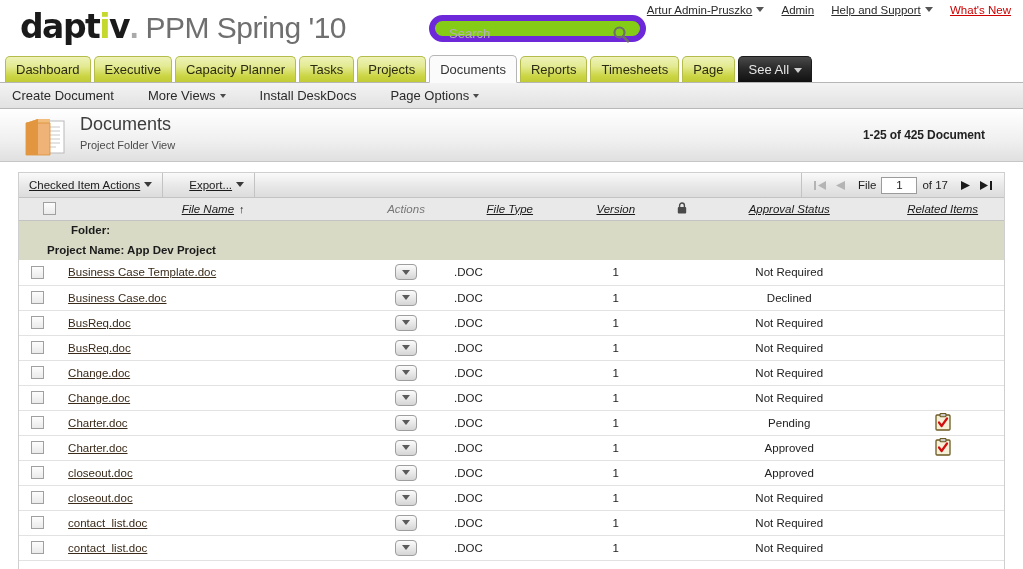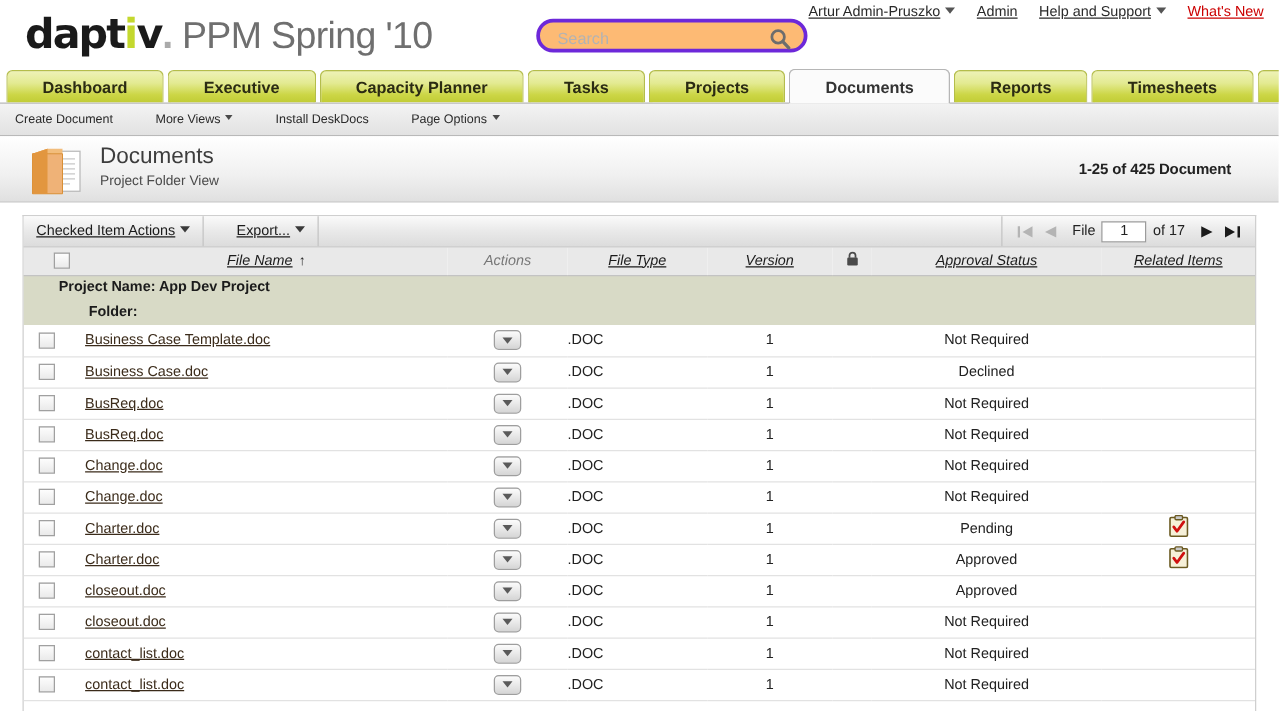--- a/index.html
+++ b/index.html
@@ -41,23 +41,23 @@
     font-weight: normal;
     letter-spacing: -0.5px;
     margin-left: 8px;
     font-size: 30px;
   }
 
   .searchbox {
     position: absolute;
     left: 429px; top: 15px;
     width: 217px; height: 27px;
-    border: 3px solid #6d28d9;
+    border: 6px solid #6d28d9;
     border-radius: 14px;
-    background: #fdba74;
+    background: #84cc16;
   }
   .searchbox input {
     position: absolute;
     left: 12px; top: 3px;
     width: 170px; height: 19px;
     border: none; outline: none;
     font-family: "Liberation Sans", sans-serif;
     font-size: 13px;
     color: #555;
     background: transparent;
@@ -101,31 +101,30 @@
   .navtabs {
     position: absolute;
     left: 5px; bottom: 0;
     display: flex;
     align-items: flex-end;
     height: 28px;
   }
   .tab {
     height: 26px;
     line-height: 25px;
-    padding: 0 28px;
+    padding: 0 10px;
     margin-right: 3px;
     font-size: 13px;
     color: #2b2b13;
     border-radius: 5px 5px 0 0;
     background: linear-gradient(to bottom, #eef2b7 0%, #e3ea92 38%, #ccd646 75%, #c1cc35 100%);
     border: 1px solid #b4bd4b;
     border-bottom: none;
     white-space: nowrap;
     cursor: pointer;
-    font-weight: bold;
   }
   .tab.active {
     background: #fbfbfb;
     border: 1px solid #b6b6b6;
     border-bottom: 1px solid #fbfbfb;
     color: #333;
     height: 28px;
     line-height: 27px;
     margin-bottom: -1px;
     position: relative;
@@ -142,21 +141,21 @@
   .tab.dark .caret-dn { border-top-color: #cfcfcf; position: absolute; right: 9px; top: 11px; margin: 0; }
 
   
   .subnav {
     height: 26px;
     background: linear-gradient(to bottom, #f3f3f3 0%, #e2e2e2 100%);
     border-bottom: 1px solid #b9b9b9;
     display: flex;
     align-items: center;
     padding-left: 12px;
-    font-size: 10px;
+    font-size: 13px;
   }
   .subnav-item {
     margin-right: 34px;
     color: #2a2a2a;
     cursor: pointer;
     white-space: nowrap;
   }
   .subnav-item .caret-dn { border-top-color: #4a4a4a; border-left-width:3px; border-right-width:3px; border-top-width:4px; }
 
   
@@ -480,25 +479,25 @@
         </th>
         <th class="col-appr">
           <span class="hdr">Approval Status</span>
         </th>
         <th class="col-rel">
           <span class="hdr">Related Items</span>
         </th>
       </tr>
     </thead>
     <tbody>
+      <tr class="grouprow g2">
+        <td colspan="8">Folder:</td>
+      </tr>
       <tr class="grouprow g1">
         <td colspan="8">Project Name: App Dev Project</td>
-      </tr>
-      <tr class="grouprow g2">
-        <td colspan="8">Folder:</td>
       </tr>
     <tr class="datarow">
           <td class="col-cb"><span class="cb"></span></td>
           <td class="col-name"><span class="filelink">Business Case Template.doc</span></td>
           <td class="col-act"><span class="actbtn">
               <i></i>
             </span></td>
           <td class="col-ftype">.DOC</td>
           <td class="col-ver">1</td>
           <td class="col-lock"></td>

